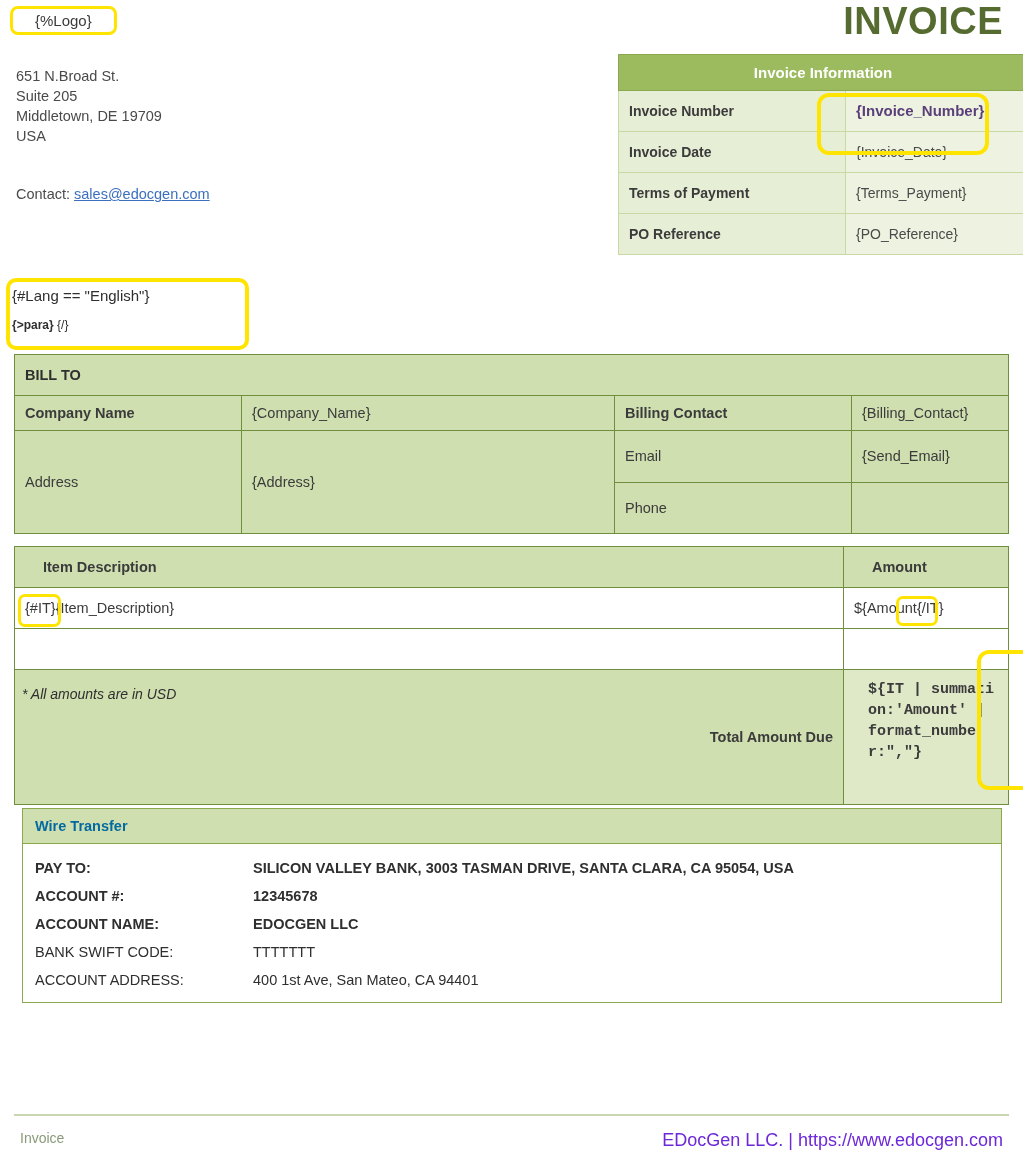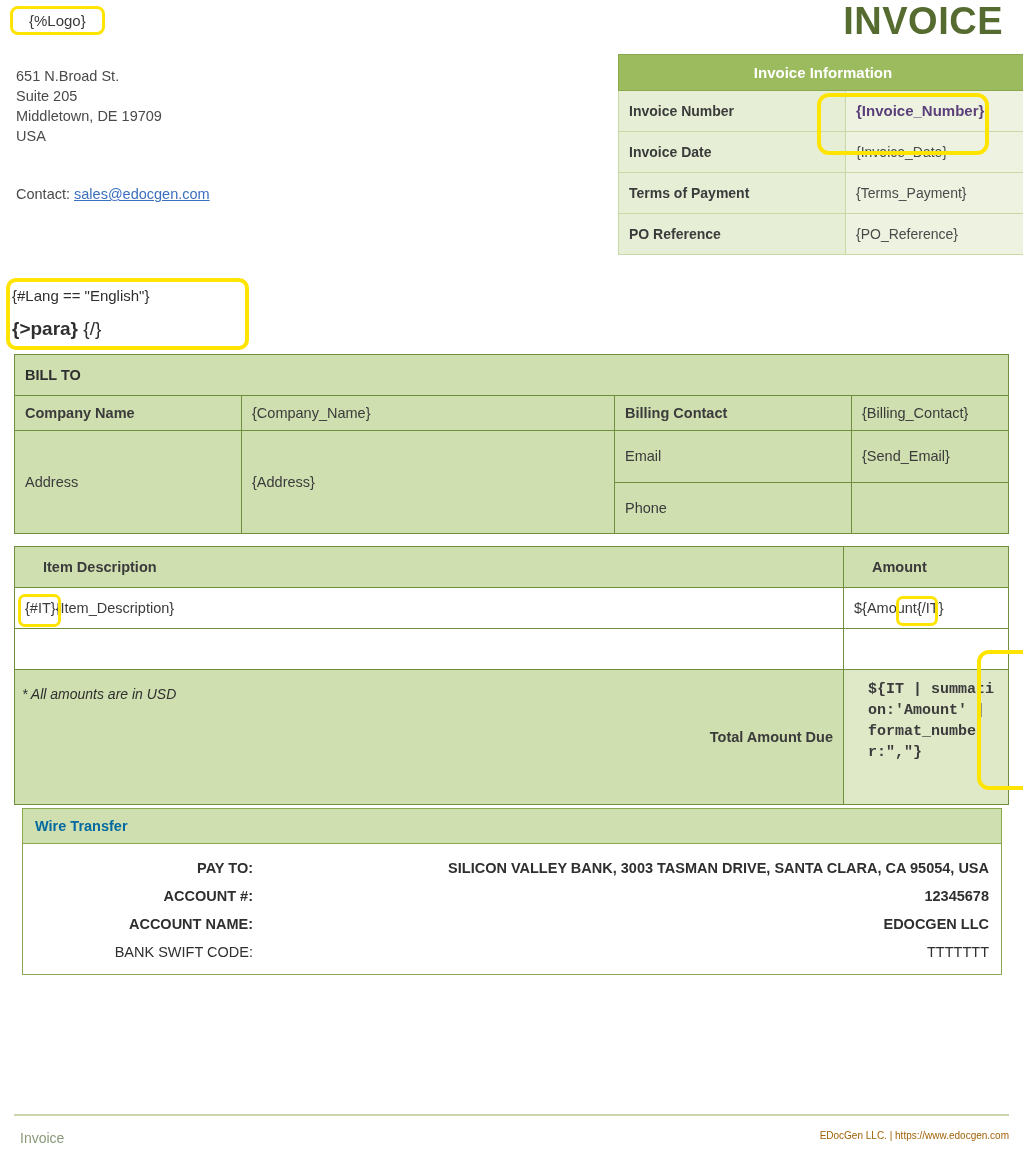--- a/index.html
+++ b/index.html
@@ -27,21 +27,21 @@
   .header-row {
     position: relative;
     height: 46px;
   }
   .logo-token {
     position: absolute;
     left: 10px;
     top: 6px;
     font-size: 15px;
     color: #3b3b3b;
-    padding: 3px 16px;
+    padding: 3px 22px;
   }
   .hl-box {
     border: 3px solid #ffe400;
     border-radius: 8px;
     box-sizing: border-box;
   }
   .invoice-title {
     position: absolute;
     right: 20px;
     top: 0px;
@@ -142,21 +142,21 @@
     position: absolute;
     left: 12px;
     top: 287px;
     font-size: 15px;
     color: #2f2f2f;
   }
   .lang-line2 {
     position: absolute;
     left: 12px;
     top: 318px;
-    font-size: 19px;
+    font-size: 12px;
     color: #2f2f2f;
   }
   .lang-line2 b { font-weight: bold; }
 
   
   .billto {
     position: absolute;
     left: 14px;
     top: 354px;
     width: 995px;
@@ -278,21 +278,20 @@
   .wire-hdr {
     background: #cfdfb0;
     font-weight: bold;
     font-size: 14.5px;
     padding: 9px 12px;
     color: #0369a1;
     border-bottom: 1px solid #8aa94f;
   }
   .wire-body {
     padding: 10px 12px 8px 12px;
-    text-align: right;
   }
   .wire-body table {
     border-collapse: collapse;
     font-size: 14.5px;
     width: 100%;
   }
   .wire-body td {
     padding: 6px 0;
     vertical-align: top;
   }
@@ -321,24 +320,24 @@
   }
   .footer-left {
     position: absolute;
     left: 20px;
     top: 1130px;
     font-size: 14px;
     color: #8a9a7a;
   }
   .footer-right {
     position: absolute;
-    right: 14px;
+    right: 20px;
     top: 1130px;
-    font-size: 10px;
-    color: #a16207;
+    font-size: 18px;
+    color: #6d28d9;
   }
 </style>
 </head>
 <body>
 
 <div class="page">
 
   <div class="header-row">
     <div class="logo-token hl-box">{%Logo}</div>
     <div class="invoice-title">INVOICE</div>
@@ -458,20 +457,24 @@
           <td class="v bold">12345678</td>
         </tr>
         <tr>
           <td class="k bold">ACCOUNT NAME:</td>
           <td class="v bold">EDOCGEN LLC</td>
         </tr>
         <tr>
           <td class="k">BANK SWIFT CODE:</td>
           <td class="v">TTTTTTT</td>
         </tr>
+        <tr>
+          <td class="k">ACCOUNT ADDRESS:</td>
+          <td class="v">400 1st Ave, San Mateo, CA 94401</td>
+        </tr>
       </tbody>
         </table>
     </div>
   </div>
 
   <div class="footer-rule"></div>
   <div class="footer-left">Invoice</div>
   <div class="footer-right">EDocGen LLC. | https://www.edocgen.com</div>
 
 </div>

